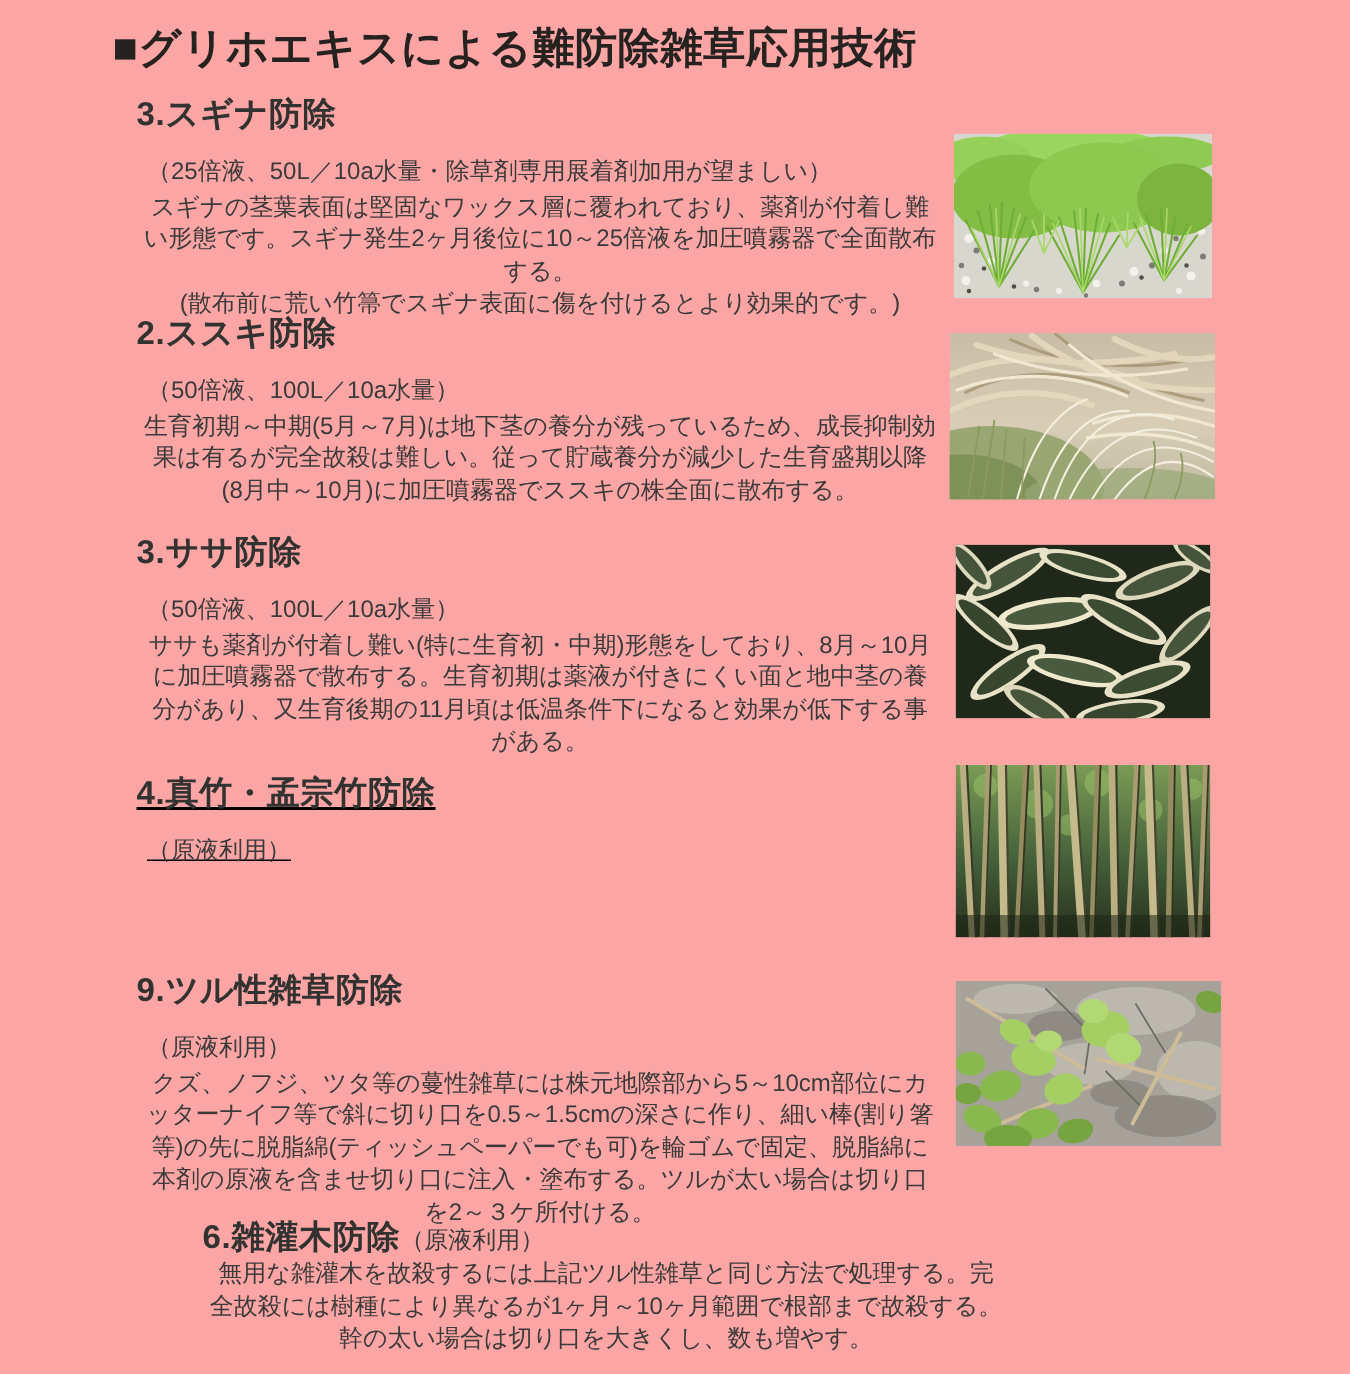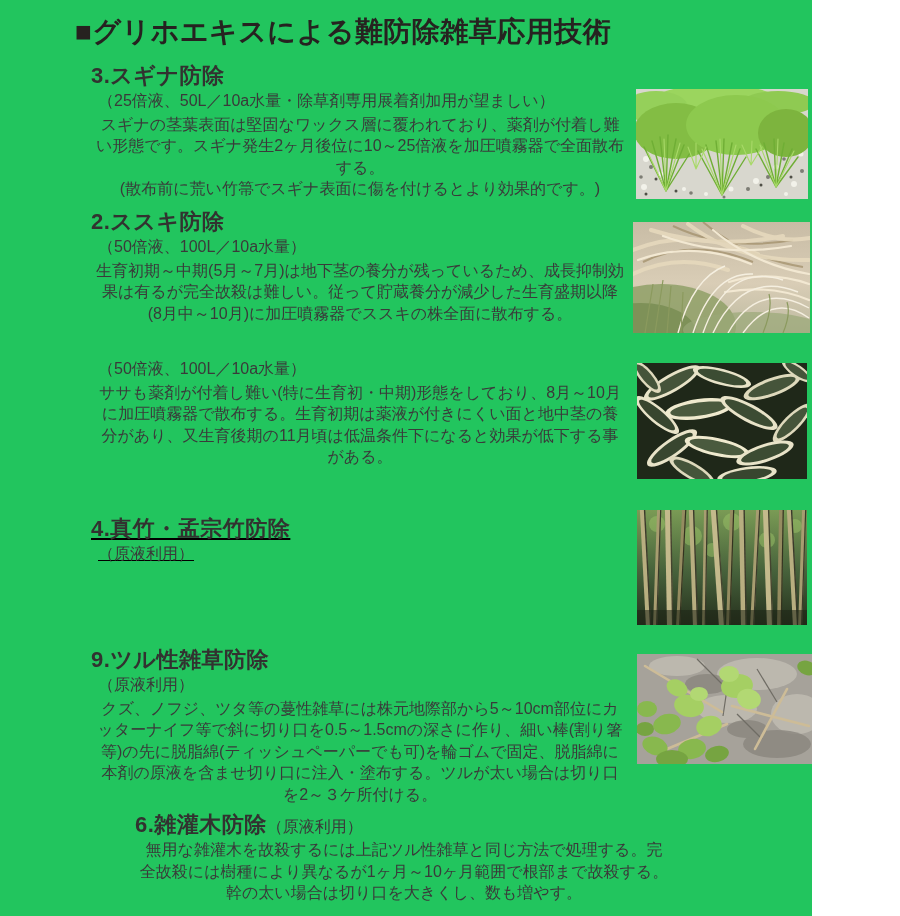--- a/index.html
+++ b/index.html
@@ -1,37 +1,37 @@
 <!DOCTYPE html>
 <html><head>
 <meta charset="utf-8">
 <style>
   html,body{margin:0;padding:0;background:#ffffff;}
   .page{
     position:relative;
-    width:812px;height:916px;
-    background:#22c55e;
+    width:900px;height:916px;
+    background:#fca5a5;
     font-family:"Liberation Sans","DejaVu Sans",sans-serif;
     overflow:hidden;
   }
   .doc-title{
     position:absolute;left:75px;top:13px;
     font-size:28px;font-weight:bold;color:#262220;
     letter-spacing:0.5px;white-space:nowrap;
   }
   .section{position:absolute;left:91px;width:534px;}
   .sec-heading{
     font-size:22px;font-weight:bold;color:#323230;
     line-height:1.1;letter-spacing:0.5px;
   }
   .sec-heading .inline-note{
     font-size:16px;font-weight:normal;color:#3a3a3a;letter-spacing:0;
   }
   .sec-dosage{
-    font-size:16px;color:#3a3a3a;margin:3px 0 0 7px;line-height:1.3;
+    font-size:16px;color:#3a3a3a;margin:17px 0 0 7px;line-height:1.3;
   }
   .sec-body{
     font-size:16px;color:#3a3a3a;line-height:21.5px;
     margin:2px 0 0 4px;white-space:pre-line;text-align:center;
   }
   .photo{position:absolute;overflow:hidden;}
   .photo svg{display:block;}
   
   #sec-0{top:64px;}  #sec-1{top:210px;} #sec-2{top:356px;}
   #sec-3{top:517px;text-decoration:underline;} #sec-4{top:648px;} #sec-5{top:813px;margin-left:44px;}
@@ -55,20 +55,21 @@
 (散布前に荒い竹箒でスギナ表面に傷を付けるとより効果的です。)</div>
   </div>
 
   <div class="section" id="sec-1">
     <div class="sec-heading">2.ススキ防除</div>
     <div class="sec-dosage">（50倍液、100L／10a水量）</div>
     <div class="sec-body">生育初期～中期(5月～7月)は地下茎の養分が残っているため、成長抑制効果は有るが完全故殺は難しい。従って貯蔵養分が減少した生育盛期以降(8月中～10月)に加圧噴霧器でススキの株全面に散布する。</div>
   </div>
 
   <div class="section" id="sec-2">
+    <div class="sec-heading">3.ササ防除</div>
     <div class="sec-dosage">（50倍液、100L／10a水量）</div>
     <div class="sec-body">ササも薬剤が付着し難い(特に生育初・中期)形態をしており、8月～10月に加圧噴霧器で散布する。生育初期は薬液が付きにくい面と地中茎の養分があり、又生育後期の11月頃は低温条件下になると効果が低下する事がある。</div>
   </div>
 
   <div class="section" id="sec-3">
     <div class="sec-heading">4.真竹・孟宗竹防除</div>
     <div class="sec-dosage">（原液利用）</div>
   </div>
 
   <div class="section" id="sec-4">

